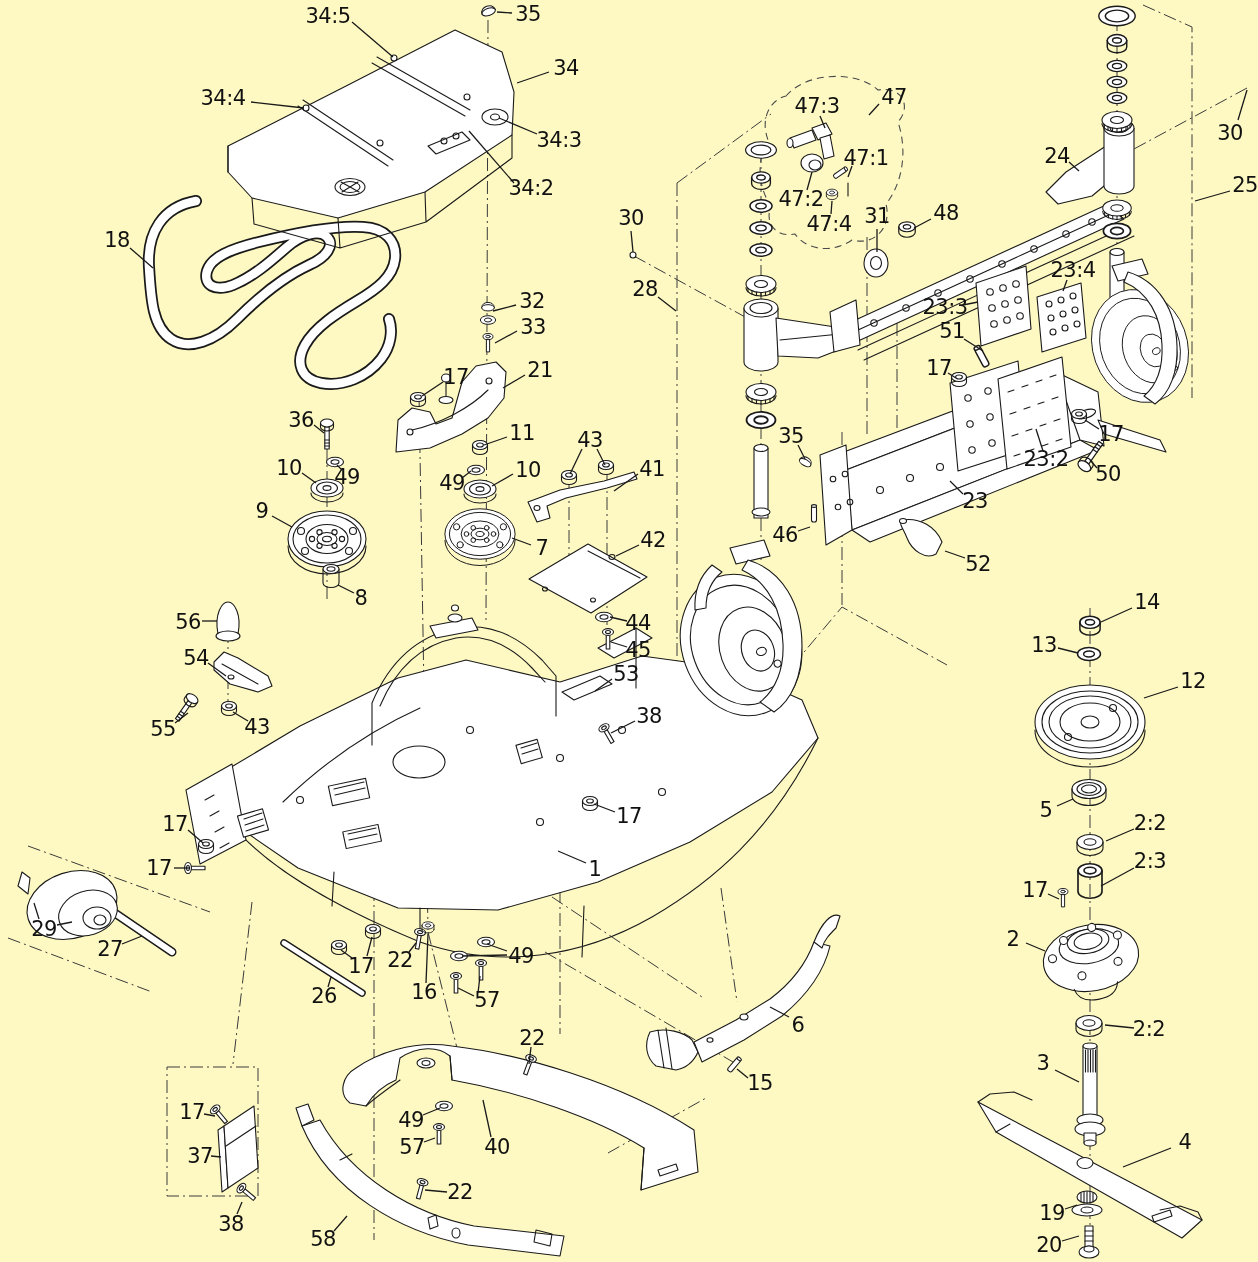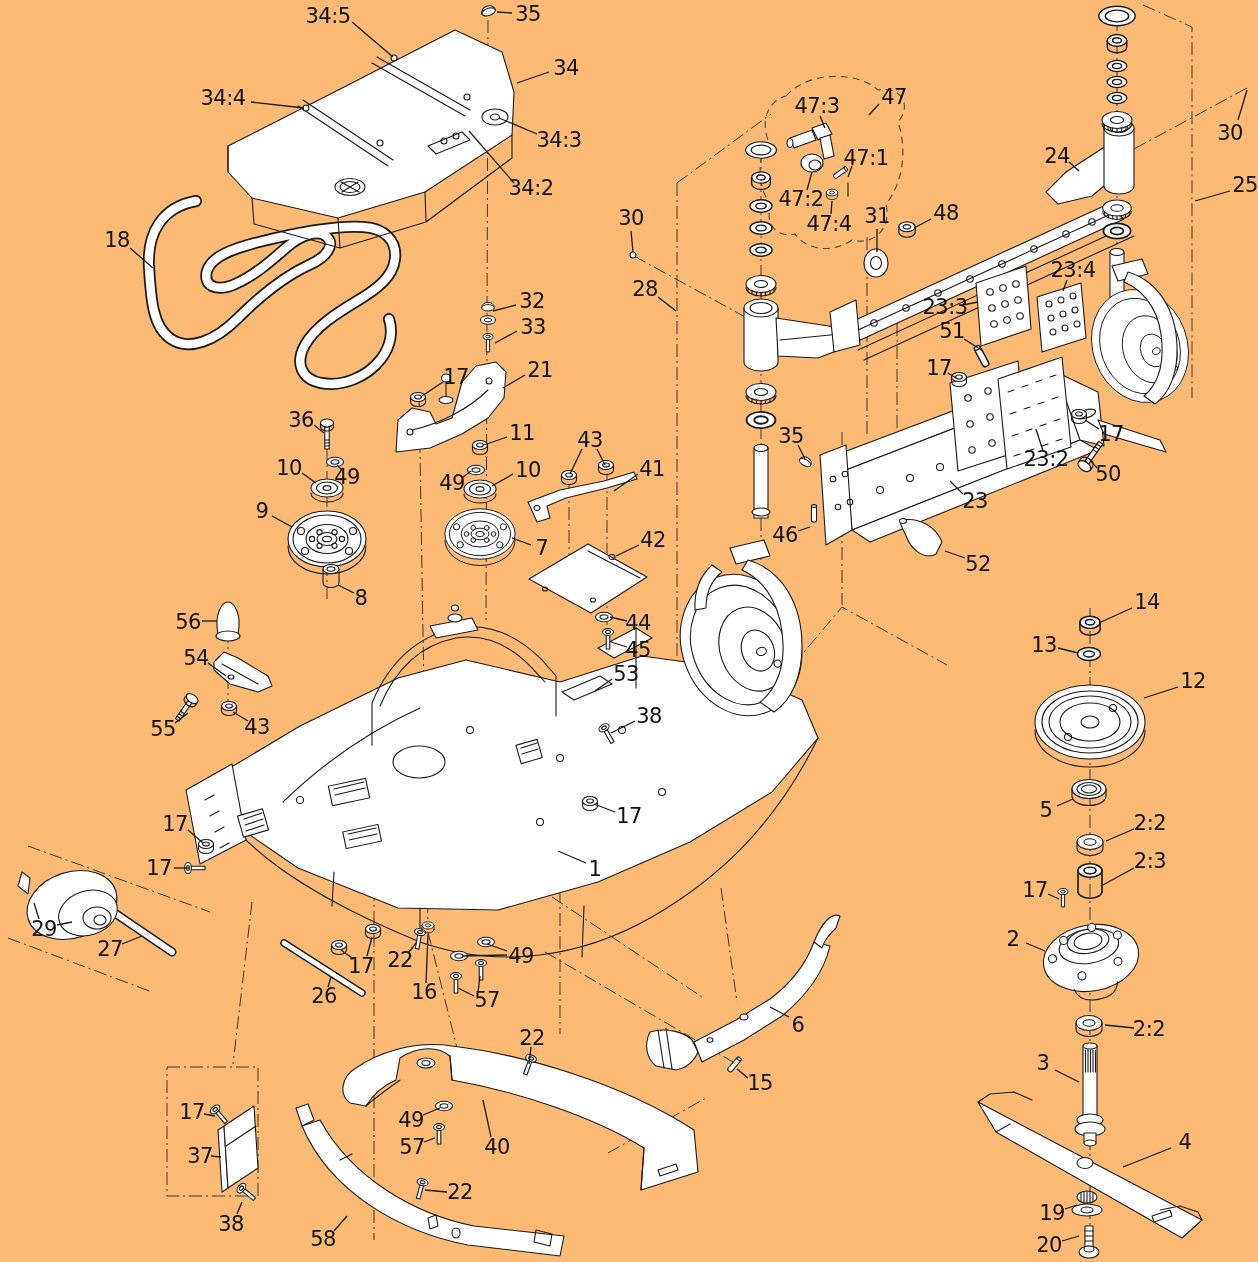--- a/index.html
+++ b/index.html
@@ -1,16 +1,16 @@
 <!DOCTYPE html>
 <html><head>
 <meta charset="utf-8">
 <style>
   html,body{margin:0;padding:0;background:#fff;}
-  #stage{position:relative;width:1258px;height:1262px;background:#fdba74;overflow:hidden;
+  #stage{position:relative;width:1258px;height:1262px;background:#fef9c3;overflow:hidden;
          font-family:"DejaVu Sans","Liberation Sans",sans-serif;}
   svg{position:absolute;inset:0;}
   .fw{fill:#ffffff;stroke:#1a1a1a;stroke-width:1.1;stroke-linejoin:round;}
   .ln{fill:none;stroke:#1a1a1a;stroke-width:1.1;stroke-linecap:round;stroke-linejoin:round;}
   .axis{fill:none;stroke:#3a3a3a;stroke-width:1;stroke-dasharray:13 4 2 4;}
   .bnd{fill:none;stroke:#3a3a3a;stroke-width:1;stroke-dasharray:13 4 2 4;}
   .blob{fill:none;stroke:#4a4a4a;stroke-width:1.1;stroke-dasharray:7 5;}
   .leader{fill:none;stroke:#1a1a1a;stroke-width:1.3;}
   .callout{font-size:21px;fill:#111;text-anchor:middle;dominant-baseline:central;letter-spacing:-0.5px;}
 </style>

